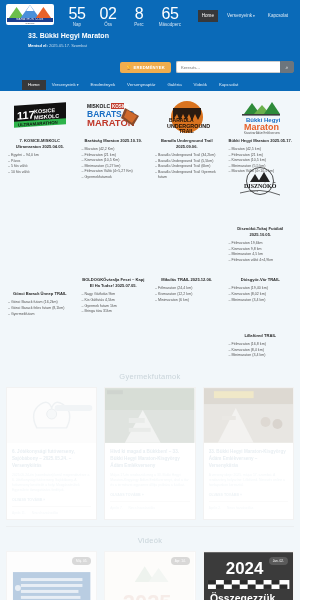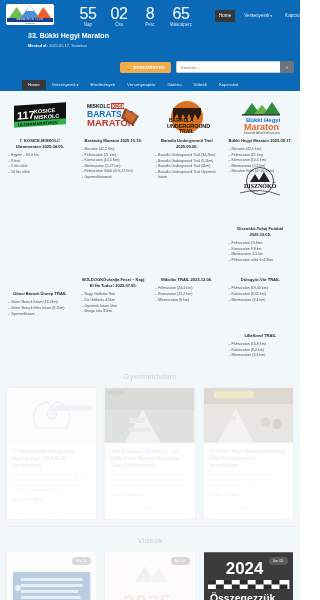--- a/index.html
+++ b/index.html
@@ -14,21 +14,21 @@
   
   .header {
     background: #0a6ab8;
     padding: 4px 6px 0 6px;
     height: 80px;
     position: relative;
   }
   .header-top {
     display: flex;
     align-items: flex-start;
-    gap: 22px;
+    gap: 11px;
   }
   .logo {
     width: 48px; height: 21px;
     background: #ffffff;
     border-radius: 2px;
     padding: 1px;
     flex: 0 0 auto;
     position: relative;
     overflow: hidden;
   }
@@ -401,21 +401,21 @@
       <div class="race-card" style="grid-column: 4; padding-top:12px">
         <div class="race-title">Lillafüred TRAIL</div>
         <ul class="race-list">
           <li>– Félmaraton (16,8 km)</li>
           <li>– Kismaraton (8,4 km)</li>
           <li>– Minimaraton (3,4 km)</li>
         </ul>
       </div>
     </div>
 
-    <div class="section-title">Gyermekfutam</div>
+    <div class="section-title">Gyermekfutamok</div>
 
     <div class="news-grid">
 
       <div class="news-card">
         <div class="news-thumb">
           <svg viewBox="0 0 90 55" style="width:100%;height:100%">
             <rect width="90" height="55" fill="#fcfcfc"></rect>
             <path d="M30 40 q-8 -16 4 -24 q8 -5 11 4 q3 -9 11 -4 q12 8 4 24 z" fill="none" stroke="#eef1f3" stroke-width="1.4"></path>
             <circle cx="45" cy="26" r="5" fill="#f6f8f9" stroke="#eceff1" stroke-width="1"></circle>
             <rect x="48" y="17" width="38" height="6" rx="3" fill="#f1f4f6"></rect>

